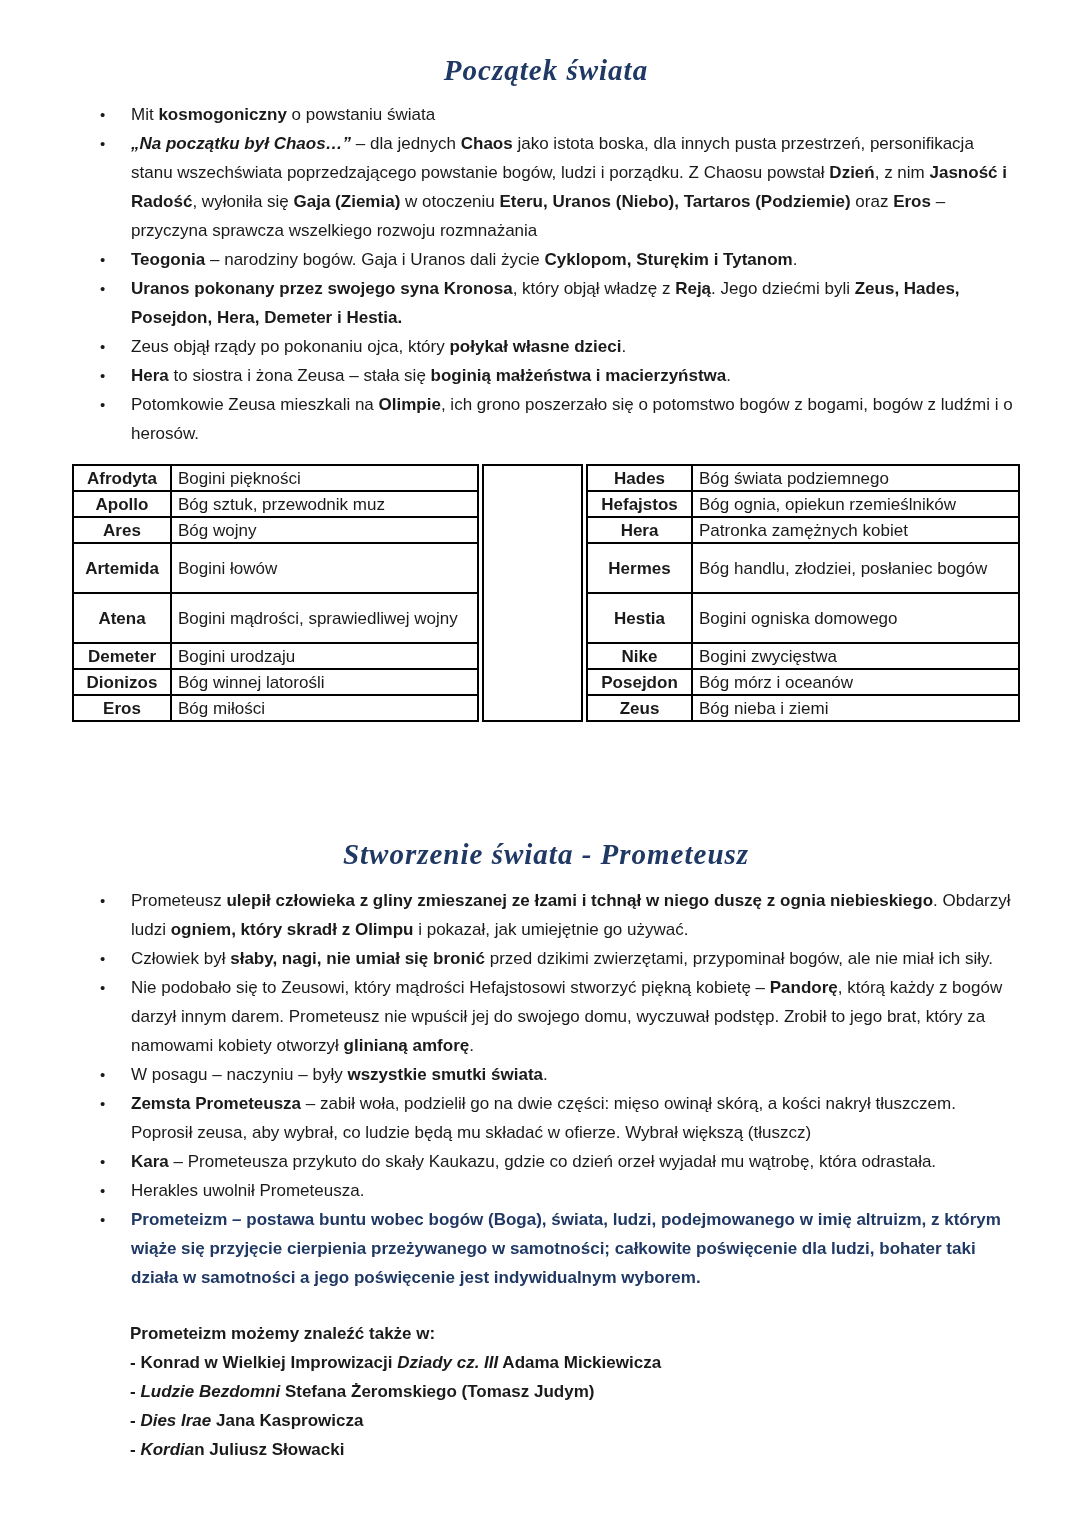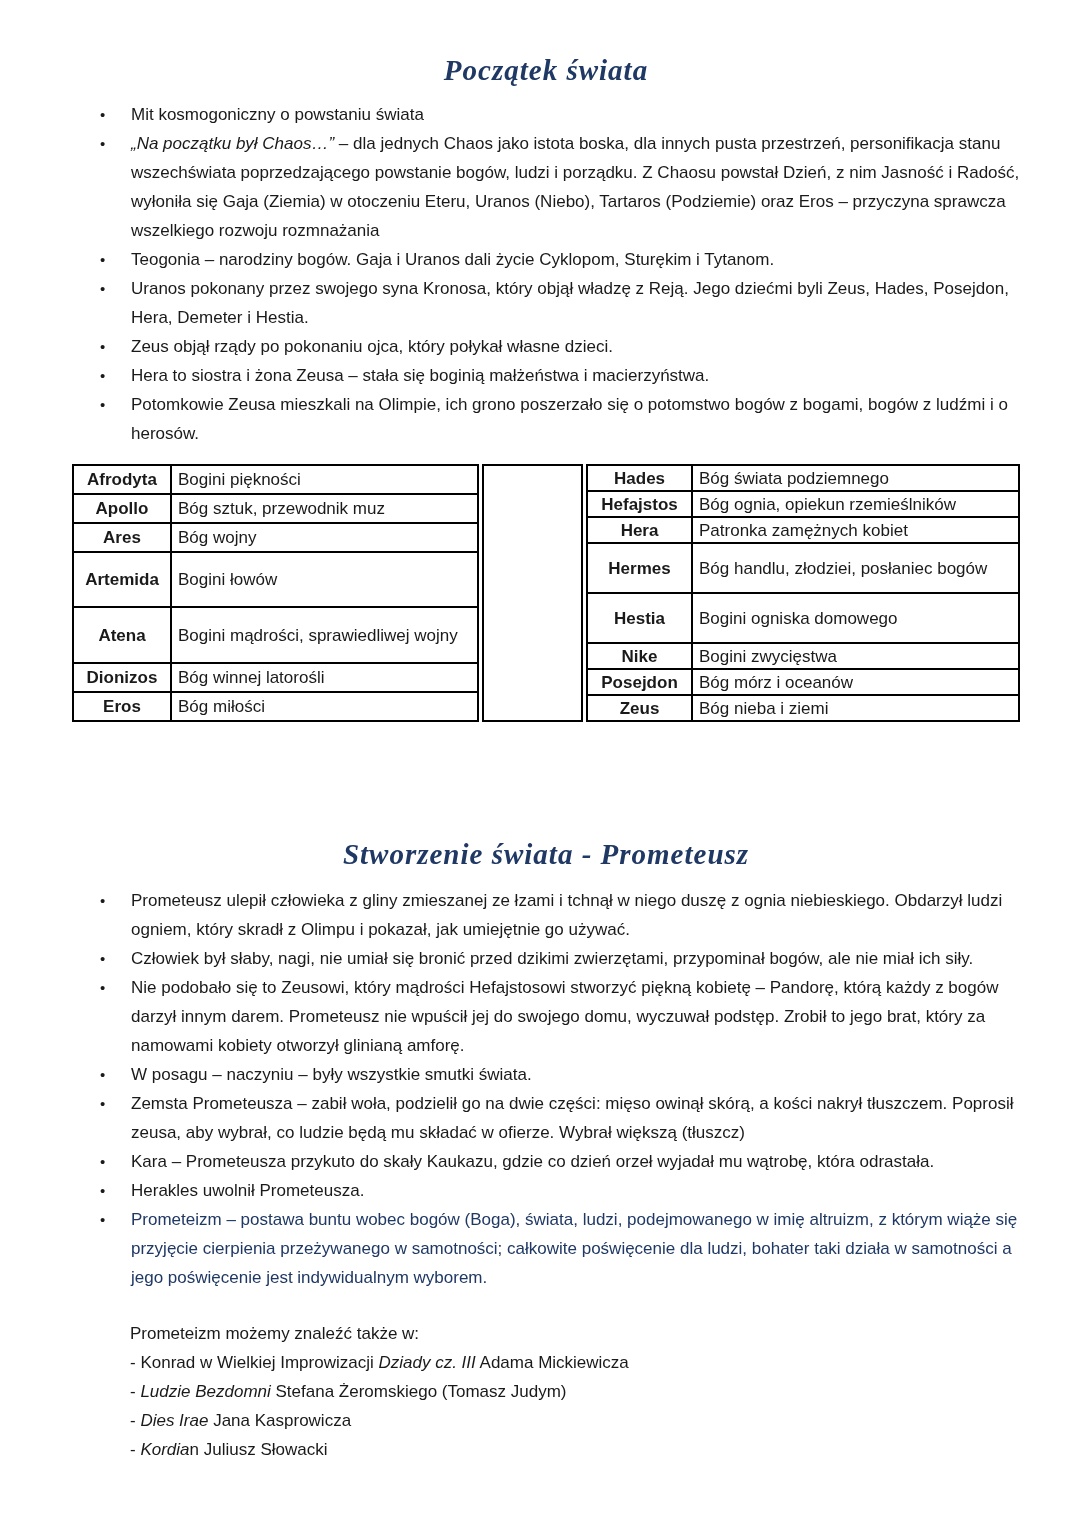--- a/index.html
+++ b/index.html
@@ -19,21 +19,21 @@
     color:#1f3864;
   }
   .title-1 { margin-bottom:10px; }
   .title-2 { margin-top:112px; margin-bottom:12px; }
 
   .bullets { padding-left:28px; }
   .bullet { display:flex; }
   .marker { width:31px; flex:0 0 31px; font-size:15px; }
   .btext { flex:1; }
 
-  .b { font-weight:normal; }
+  .b { font-weight:bold; }
   .i { font-style:italic; }
   .c-blue { color:#1f3864; }
 
   .table-band { display:flex; align-items:stretch; gap:3px; margin-top:16px; }
   table.gods { border-collapse:collapse; table-layout:fixed; line-height:21px; }
   table.gods td { border:2px solid #000; vertical-align:middle; padding:1px 6px; }
   table.gods td.name { text-align:center; font-weight:bold; }
   table.gods tr { height:26px; }
   table.gods tr:nth-of-type(4), table.gods tr:nth-of-type(5) { height:50px; }
   table.left-gods { width:483px; }
@@ -113,20 +113,24 @@
           <tr>
             <td class="name">Artemida</td>
             <td class="desc">Bogini łowów</td>
           </tr>
 
           <tr>
             <td class="name">Atena</td>
             <td class="desc">Bogini mądrości, sprawiedliwej wojny</td>
           </tr>
 
+          <tr>
+            <td class="name">Demeter</td>
+            <td class="desc">Bogini urodzaju</td>
+          </tr>
 
           <tr>
             <td class="name">Dionizos</td>
             <td class="desc">Bóg winnej latorośli</td>
           </tr>
 
           <tr>
             <td class="name">Eros</td>
             <td class="desc">Bóg miłości</td>
           </tr>

